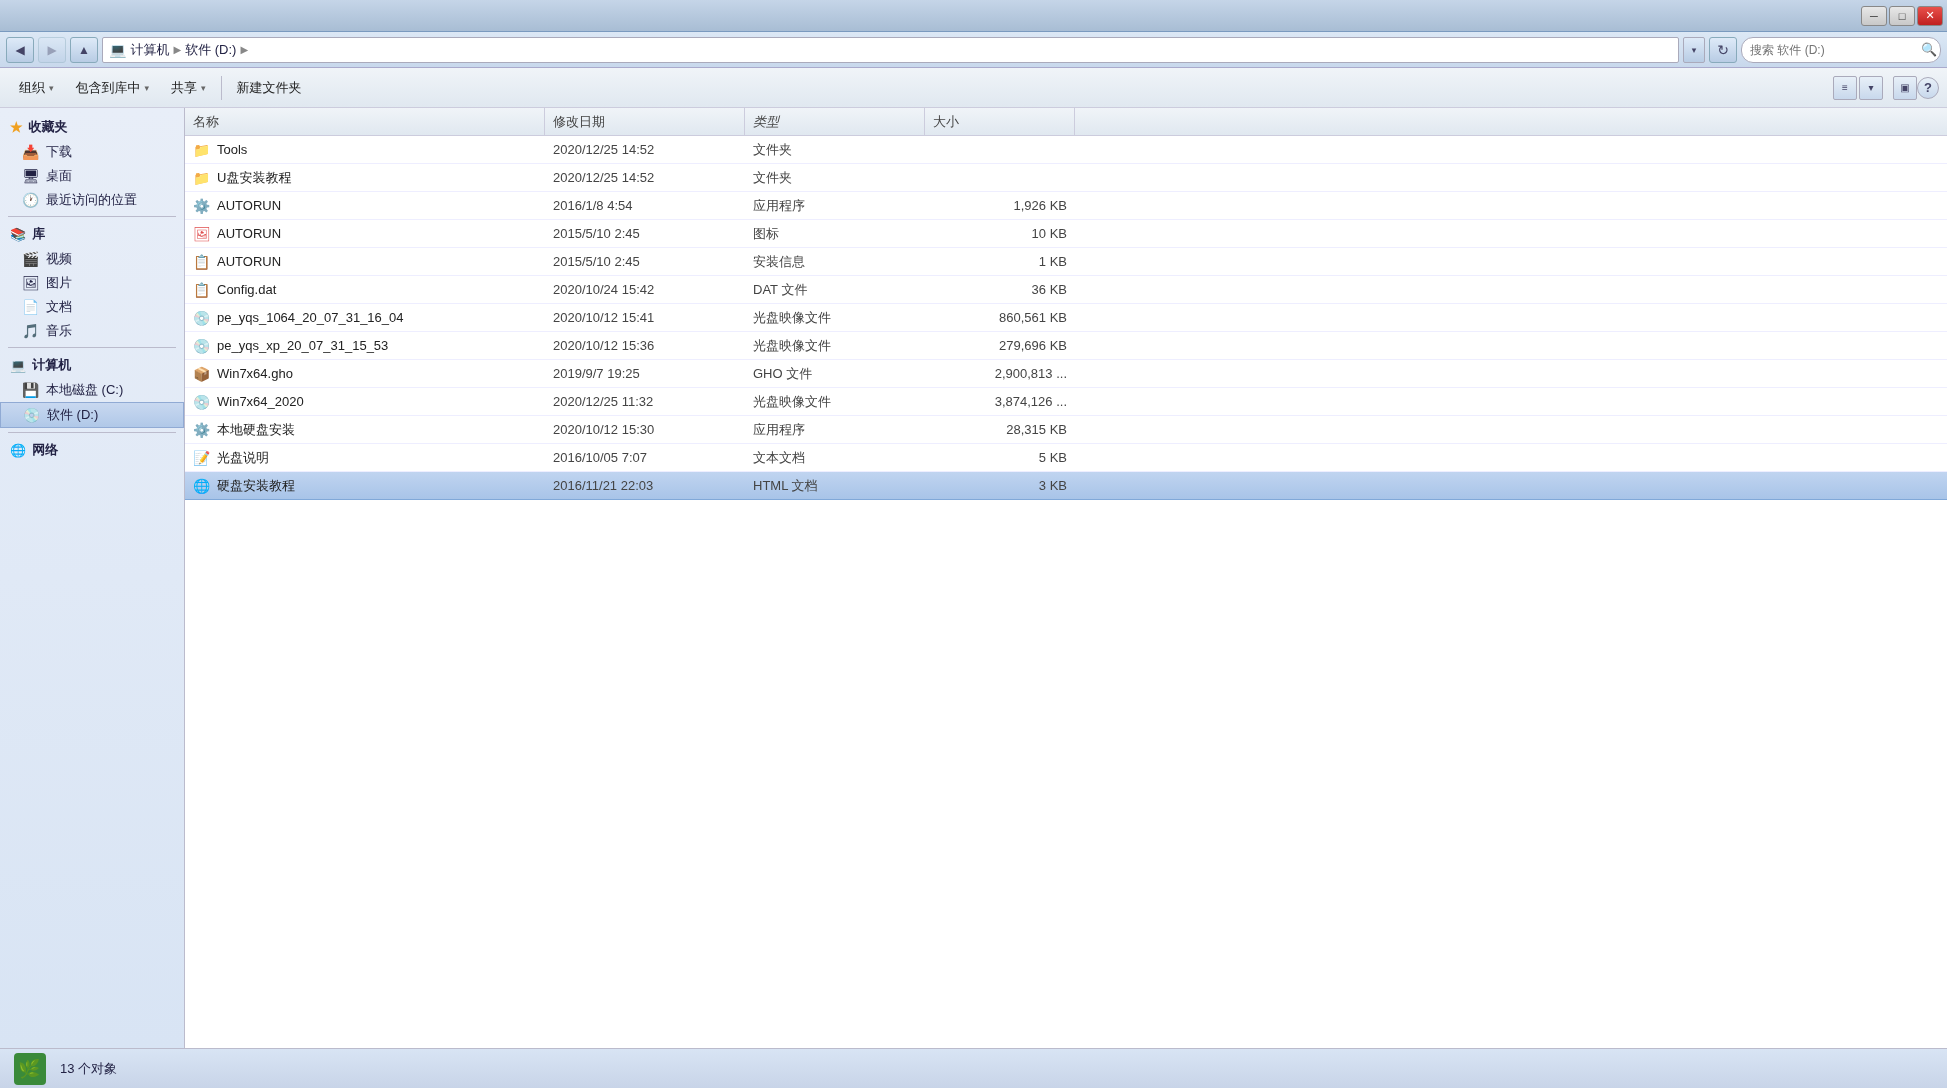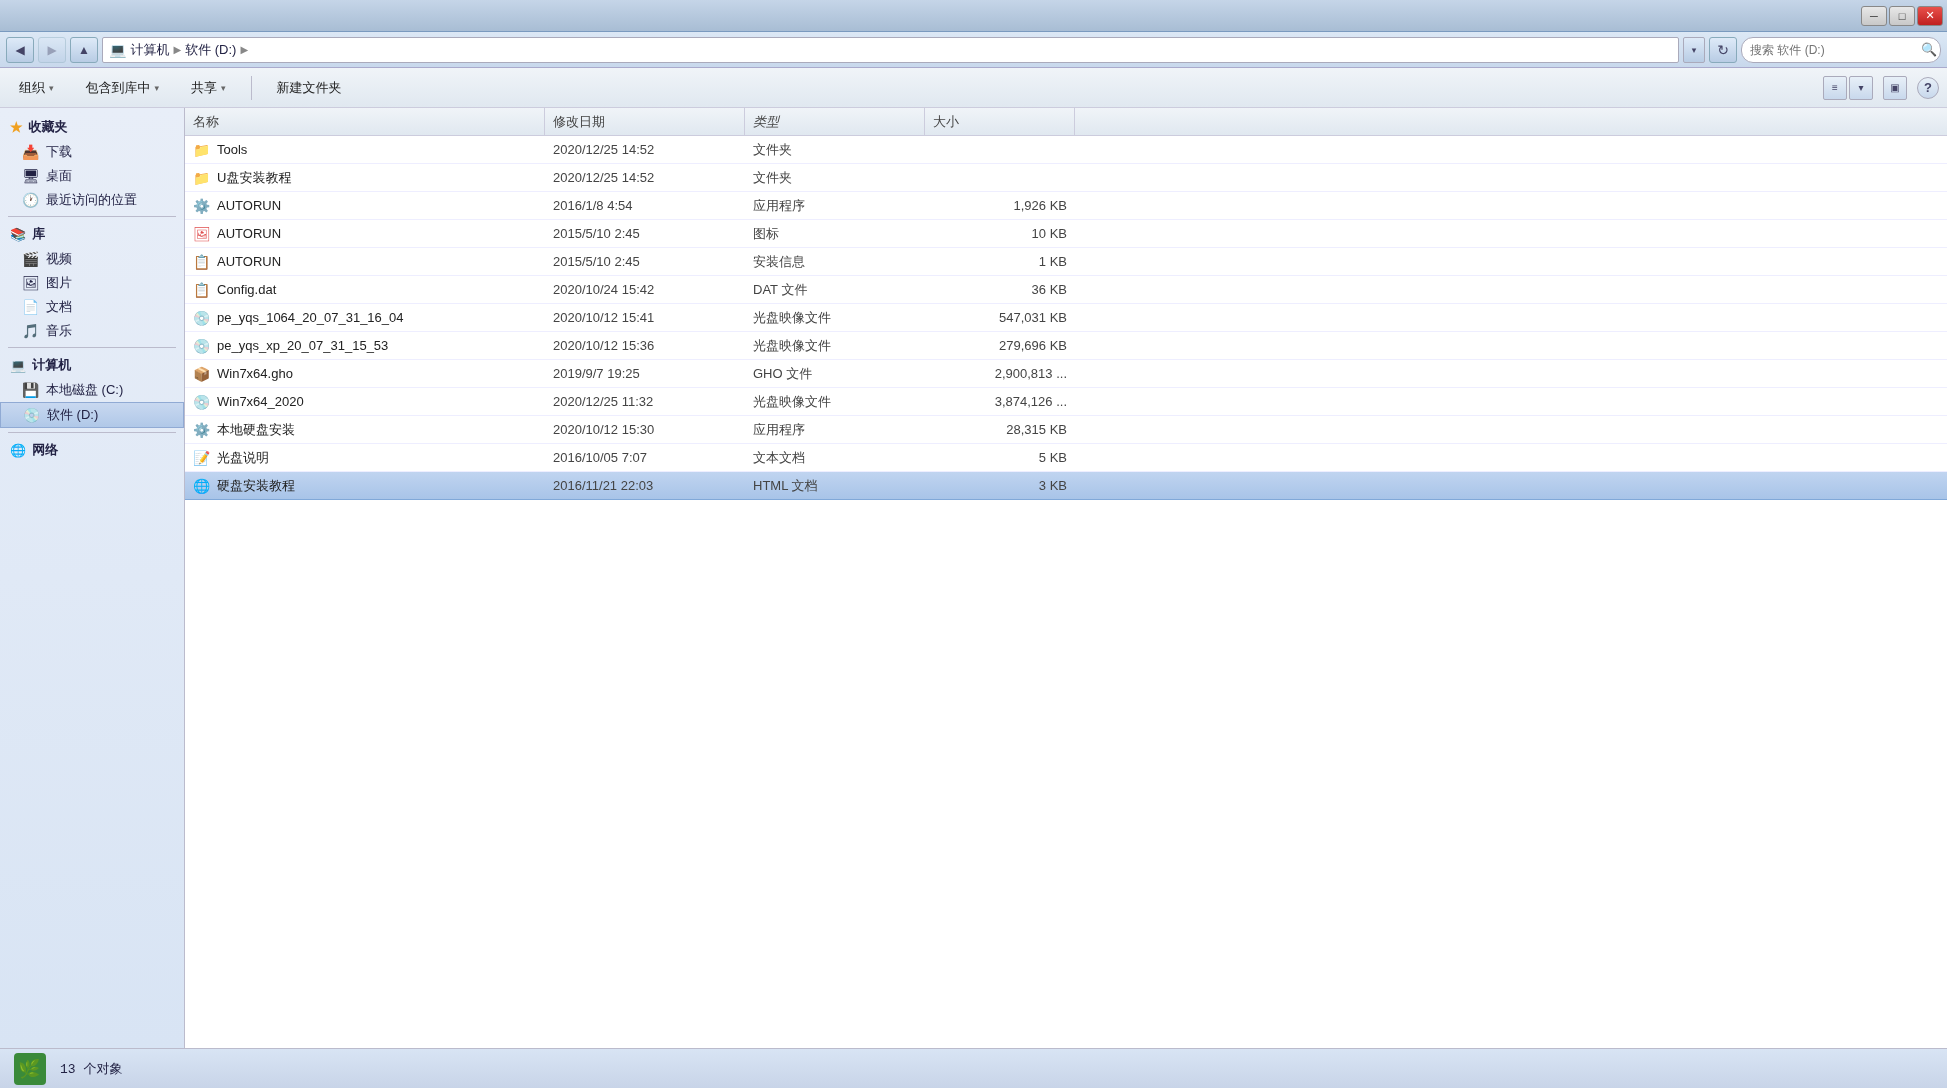--- a/index.html
+++ b/index.html
@@ -135,21 +135,21 @@
       font-size: 13px;
     }
 
     
     .toolbar {
       height: 40px;
       background: linear-gradient(to bottom, #f0f4f8, #e0e8f0);
       display: flex;
       align-items: center;
       padding: 0 8px;
-      gap: 10px;
+      gap: 0;
       border-bottom: 1px solid #ccd;
     }
     .toolbar-btn {
       display: flex;
       align-items: center;
       gap: 4px;
       padding: 4px 10px;
       border: 1px solid transparent;
       border-radius: 3px;
       cursor: pointer;
@@ -355,21 +355,20 @@
       border-radius: 4px;
       display: flex;
       align-items: center;
       justify-content: center;
       color: white;
       font-size: 18px;
     }
     .status-text {
       font-size: 13px;
       color: #224;
-      font-family: Liberation Mono, monospace;
     }
 
     
     .icon-folder { color: #f0b040; }
     .icon-exe { color: #3a7aD4; }
     .icon-img { color: #e05050; }
     .icon-iso { color: #6060d0; }
     .icon-dat { color: #888; }
     .icon-gho { color: #60a060; }
     .icon-txt { color: #888; }
@@ -576,21 +575,21 @@
     <div class="file-cell type-cell">DAT 文件</div>
     <div class="file-cell size-cell">36 KB</div>
   </div>
         <div class="file-row">
     <div class="file-cell name-cell">
       <div class="file-icon icon-iso">💿</div>
       <span>pe_yqs_1064_20_07_31_16_04</span>
     </div>
     <div class="file-cell date-cell">2020/10/12 15:41</div>
     <div class="file-cell type-cell">光盘映像文件</div>
-    <div class="file-cell size-cell">547,031 KB</div>
+    <div class="file-cell size-cell">860,561 KB</div>
   </div>
         <div class="file-row">
     <div class="file-cell name-cell">
       <div class="file-icon icon-iso">💿</div>
       <span>pe_yqs_xp_20_07_31_15_53</span>
     </div>
     <div class="file-cell date-cell">2020/10/12 15:36</div>
     <div class="file-cell type-cell">光盘映像文件</div>
     <div class="file-cell size-cell">279,696 KB</div>
   </div>

